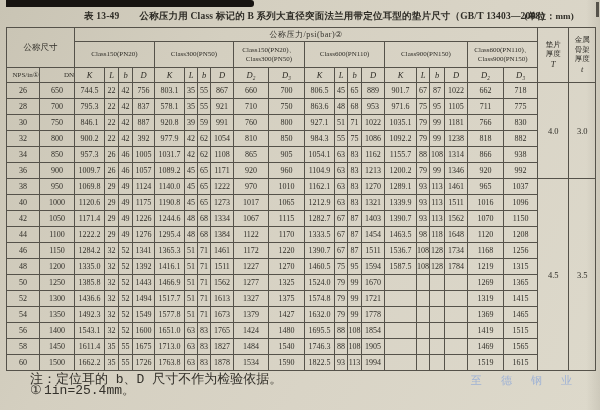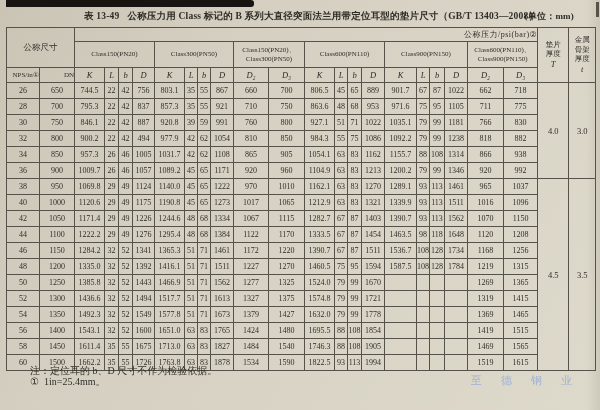--- a/index.html
+++ b/index.html
@@ -21,53 +21,54 @@
   .edge-shade {
     position: absolute; right: 0; top: 0; width: 14px; height: 100%;
     background: linear-gradient(90deg, rgba(90,85,70,0) 0%, rgba(90,85,70,.12) 100%);
     pointer-events: none;
   }
   .title-row {
     position: absolute; left: 0; top: 10px; width: 600px; height: 16px;
     font-size: 9.5px; font-weight: bold; letter-spacing: .2px;
   }
   .title-main { position: absolute; left: 84px; top: 0; white-space: nowrap; }
-  .title-label { margin-right: 8px; }
+  .title-label { margin-right: 20px; }
   .unit-note { position: absolute; right: 26px; top: 0; font-weight: bold; font-size: 9px; }
 
   .tbl-wrap { position: absolute; left: 6px; top: 27px; width: 580px; }
   table {
     width: 580px; table-layout: fixed; border-collapse: collapse;
     border: 1.6px solid #3c392f;
   }
   th, td {
     border: 1px solid #55524a;
     text-align: center; vertical-align: middle;
     font-weight: normal; color: #302e28;
     overflow: hidden; white-space: nowrap;
     padding: 0;
   }
   tr.hr1 { height: 14px; }
   tr.hr2 { height: 26px; }
   tr.hr3 { height: 15px; }
   tbody tr { height: 16px; padding-left: 25px; }
   .h { font-size: 8.5px; }
-  .pressure { font-size: 8px; letter-spacing: .5px; text-align: right; }
+  .pressure { font-size: 8px; letter-spacing: .5px; }
   .grp { font-size: 7px; white-space: pre-line; line-height: 1.25; }
   .sub { font-size: 8.5px; font-style: italic; }
   .sub.rm { font-style: normal; font-size: 7px; text-align: right; }
   td { font-size: 8px; }
   td.thick { font-size: 8.5px; margin-top: 48px; }
   .vhead { font-size: 7.5px; vertical-align: middle; }
   .vh { display: block; white-space: pre-line; line-height: 1.3; }
   .sym { display: block; font-style: italic; font-size: 8.5px; line-height: 1.3; }
 
   .notes {
-    position: absolute; left: 30px; top: 366px; font-size: 10px; line-height: 10.5px;
+    position: absolute; left: 30px; top: 375px; font-size: 13px; line-height: 10.5px;
     color: #33302a;
+    font-family: Liberation Mono, monospace;
   }
   .note-line { white-space: nowrap; }
   .marker { display: inline-block; width: 14px; }
   .watermark {
     position: absolute; right: 20px; top: 373px; text-align: center;
     font-family: "Liberation Sans", "DejaVu Sans", sans-serif;
     margin-left: 28px;
   }
   .wm-name { font-size: 11px; letter-spacing: 8px; opacity: .75; white-space: nowrap; }
   .wm-phone { font-size: 12.5px; letter-spacing: 2px; opacity: .8; white-space: nowrap; }
@@ -191,21 +192,21 @@
           <td class="thick" rowspan="6">4.0</td>
           <td class="thick" rowspan="6">3.0</td>
         </tr>
         <tr>
           <td>28</td>
           <td>700</td>
           <td>795.3</td>
           <td>22</td>
           <td>42</td>
           <td>837</td>
-          <td>857.3</td>
+          <td>578.1</td>
           <td>35</td>
           <td>55</td>
           <td>921</td>
           <td>710</td>
           <td>750</td>
           <td>863.6</td>
           <td>48</td>
           <td>68</td>
           <td>953</td>
           <td>971.6</td>
@@ -238,21 +239,21 @@
           <td>1181</td>
           <td>766</td>
           <td>830</td>
         </tr>
         <tr>
           <td>32</td>
           <td>800</td>
           <td>900.2</td>
           <td>22</td>
           <td>42</td>
-          <td>494</td>
+          <td>392</td>
           <td>977.9</td>
           <td>42</td>
           <td>62</td>
           <td>1054</td>
           <td>810</td>
           <td>850</td>
           <td>984.3</td>
           <td>55</td>
           <td>75</td>
           <td>1086</td>

